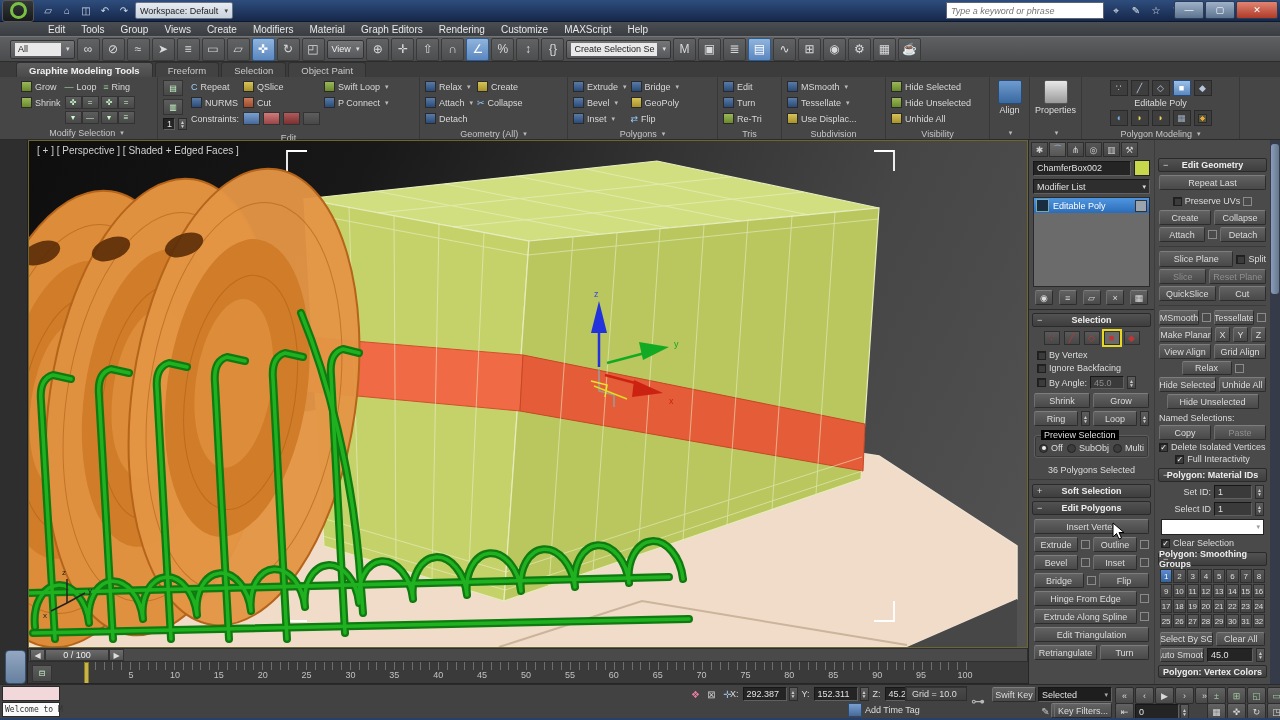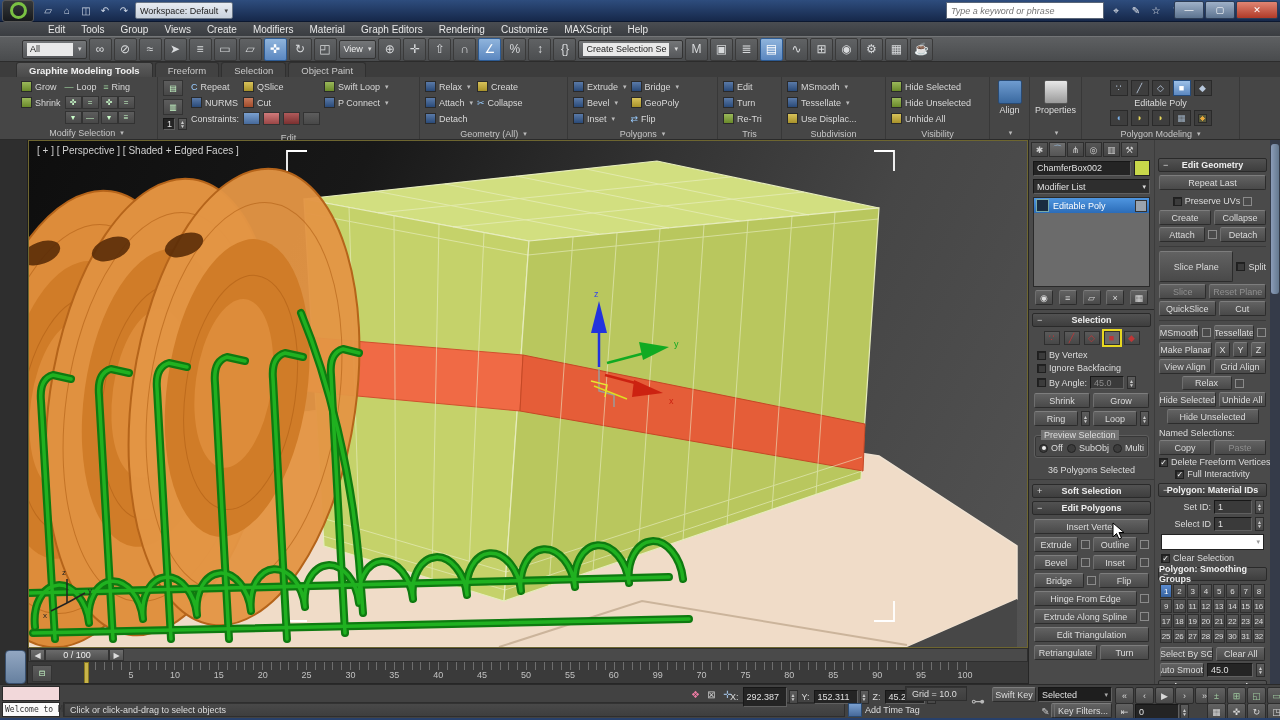--- a/index.html
+++ b/index.html
@@ -217,21 +217,21 @@
       <div class="tbtn hl">
         <span>✜</span>
       </div>
       <div class="tbtn">
         <span>↻</span>
       </div>
       <div class="tbtn">
         <span>◰</span>
       </div>
     </span>
-  <div class="tdd" style="order:-1;margin-left:18px">
+  <div class="tdd" style="order:-1;margin-left:6px">
       <span class="fld2" style="min-width:40px">All</span>
       <span class="darr">▾</span>
     </div>
   <div class="tdd">
     <span>View</span>
       <span class="darr">▾</span>
   </div>
   <span style="display:flex;gap:2px">
 
   <div class="tbtn">
@@ -866,21 +866,21 @@
       </div>
     <div class="btn" style="flex:1;height:15px">
         <span>Loop</span>
       </div>
     <div class="spin" style="height:15px">
         <span>▲</span>
         <span>▼</span>
       </div>
   </div>
   <div class="gbox" style="margin:9px 5px 0 5px;padding:7px 4px 4px 4px">
-    <span class="gleg" style="background:#737373">Preview Selection</span>
+    <span class="gleg" style="background:#000000">Preview Selection</span>
     <div class="row" style="justify-content:space-between">
       <span class="row">
           <span class="radio on"></span>
           <span class="lbl">Off</span>
         </span>
       <span class="row">
           <span class="radio"></span>
           <span class="lbl">SubObj</span>
         </span>
       <span class="row">
@@ -986,21 +986,21 @@
       <div class="btn" style="flex:1;height:15px">
           <span>Attach</span>
         </div>
         <span class="sbx"></span>
       <div class="btn" style="flex:1;height:15px">
           <span>Detach</span>
         </div>
     </div>
     <div style="height:1px;background:#3a3a3a;margin:2px 0"></div>
     <div class="row">
-      <div class="btn" style="flex:1.2;height:31px">
+      <div class="btn" style="flex:1.2;height:16px">
           <span>Slice Plane</span>
         </div>
       <span class="chk"></span>
       <span class="lbl">Split</span>
     </div>
     <div class="row">
       <div class="btn dis" style="flex:1;height:15px">
           <span>Slice</span>
         </div>
       <div class="btn dis" style="flex:1.2;height:15px">
@@ -1071,21 +1071,21 @@
     <div class="row">
       <div class="btn" style="flex:1;height:15px">
           <span>Copy</span>
         </div>
       <div class="btn dis" style="flex:1;height:15px">
           <span>Paste</span>
         </div>
     </div>
     <div class="row">
         <span class="chk">✓</span>
-        <span class="lbl">Delete Freeform Vertices</span>
+        <span class="lbl">Delete Isolated Vertices</span>
       </div>
     <div class="row" style="justify-content:center">
         <span class="chk">✓</span>
         <span class="lbl">Full Interactivity</span>
       </div>
   </div>
 
   <div class="hdr" style="margin:1px 3px 0 3px;height:14px">
     <span class="pm">−</span>
       <span>Polygon: Material IDs</span>
@@ -1270,48 +1270,45 @@
       <span>15</span>
       <span>20</span>
       <span>25</span>
       <span>30</span>
       <span>35</span>
       <span>40</span>
       <span>45</span>
       <span>50</span>
       <span>55</span>
       <span>60</span>
-      <span>99</span>
+      <span>65</span>
       <span>70</span>
       <span>75</span>
       <span>80</span>
       <span>85</span>
       <span>90</span>
       <span>95</span>
       <span>100</span>
     </div>
 </div>
 
 <div class="abs" id="statusbar">
   <div class="listener" style="top:1px;background:#f2d8da"></div>
   <div class="listener" style="top:17px;background:#fafafa;display:flex;align-items:center;padding-left:2px">
     <span style="font-family:'DejaVu Sans Mono',monospace;font-size:8px;color:#333;white-space:nowrap">Welcome to M</span>
   </div>
-  <div class="sbar" style="left:63px;top:17px;width:782px">
-      <span>Click or click-and-drag to select objects</span>
-    </div>
 
   <div class="abs row" style="left:688px;top:2px;gap:1px">
     <div class="sico" style="color:#e87aa0">❖</div>
     <div class="sico">⊠</div>
     <div class="sico" style="color:#9ab8d8">✛</div>
   </div>
   <div class="abs row" style="left:728px;top:2px;gap:2px">
     <span class="coordlbl">X:</span>
-    <div class="fld" style="width:44px;height:20px">
+    <div class="fld" style="width:44px;height:14px">
         <span>292.387</span>
       </div>
     <div class="spin" style="height:14px">
         <span>▲</span>
         <span>▼</span>
       </div>
     <span class="coordlbl">Y:</span>
     <div class="fld" style="width:44px;height:14px">
         <span>152.311</span>
       </div>

